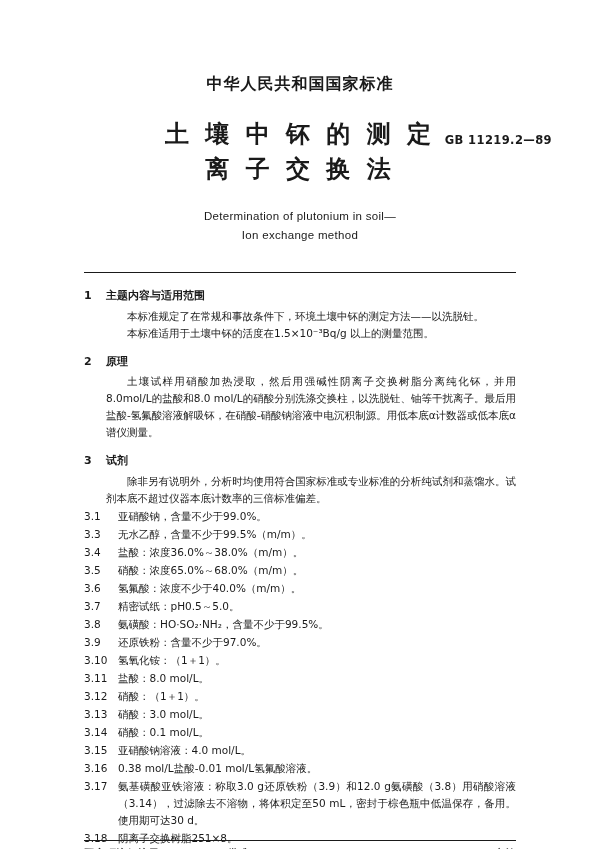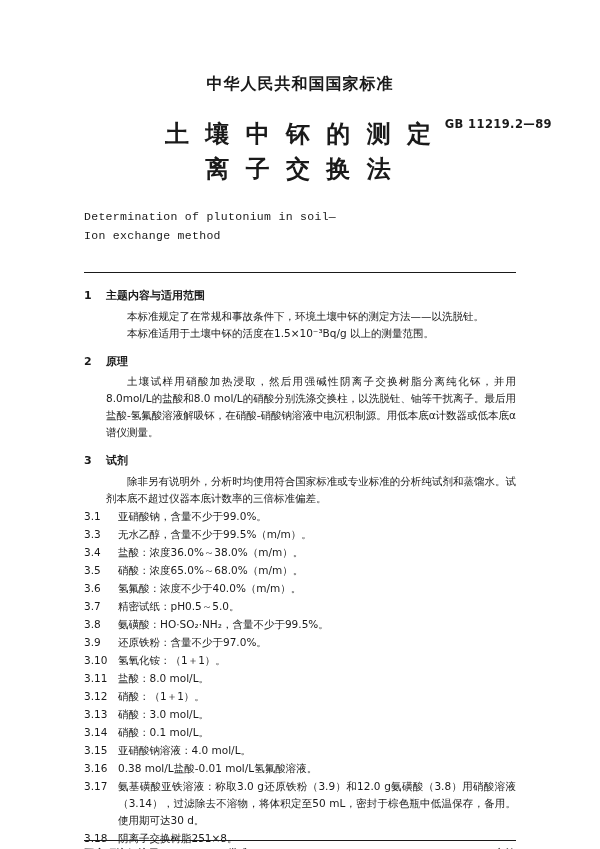--- a/index.html
+++ b/index.html
@@ -36,29 +36,29 @@
   .doc-title {
     text-align: center;
     font-size: 24px;
     font-weight: bold;
     letter-spacing: 4px;
     line-height: 1.45;
   }
   .std-code {
     position: absolute;
     right: -36px;
-    top: 0;
+    top: 16px;
     font-size: 11.5px;
     font-weight: bold;
     letter-spacing: 0.4px;
     white-space: nowrap;
   }
   .en-title {
-    text-align: left;
-    font-family: Liberation Mono, monospace;
+    text-align: center;
+    font-family: Liberation Sans, sans-serif;
     font-size: 11.5px;
     line-height: 1.7;
     margin-top: 20px;
     letter-spacing: 0.3px;
   }
   .rule {
     border: none;
     border-top: 1px solid #1a1a1a;
     margin: 26px 0 0 0;
   }

